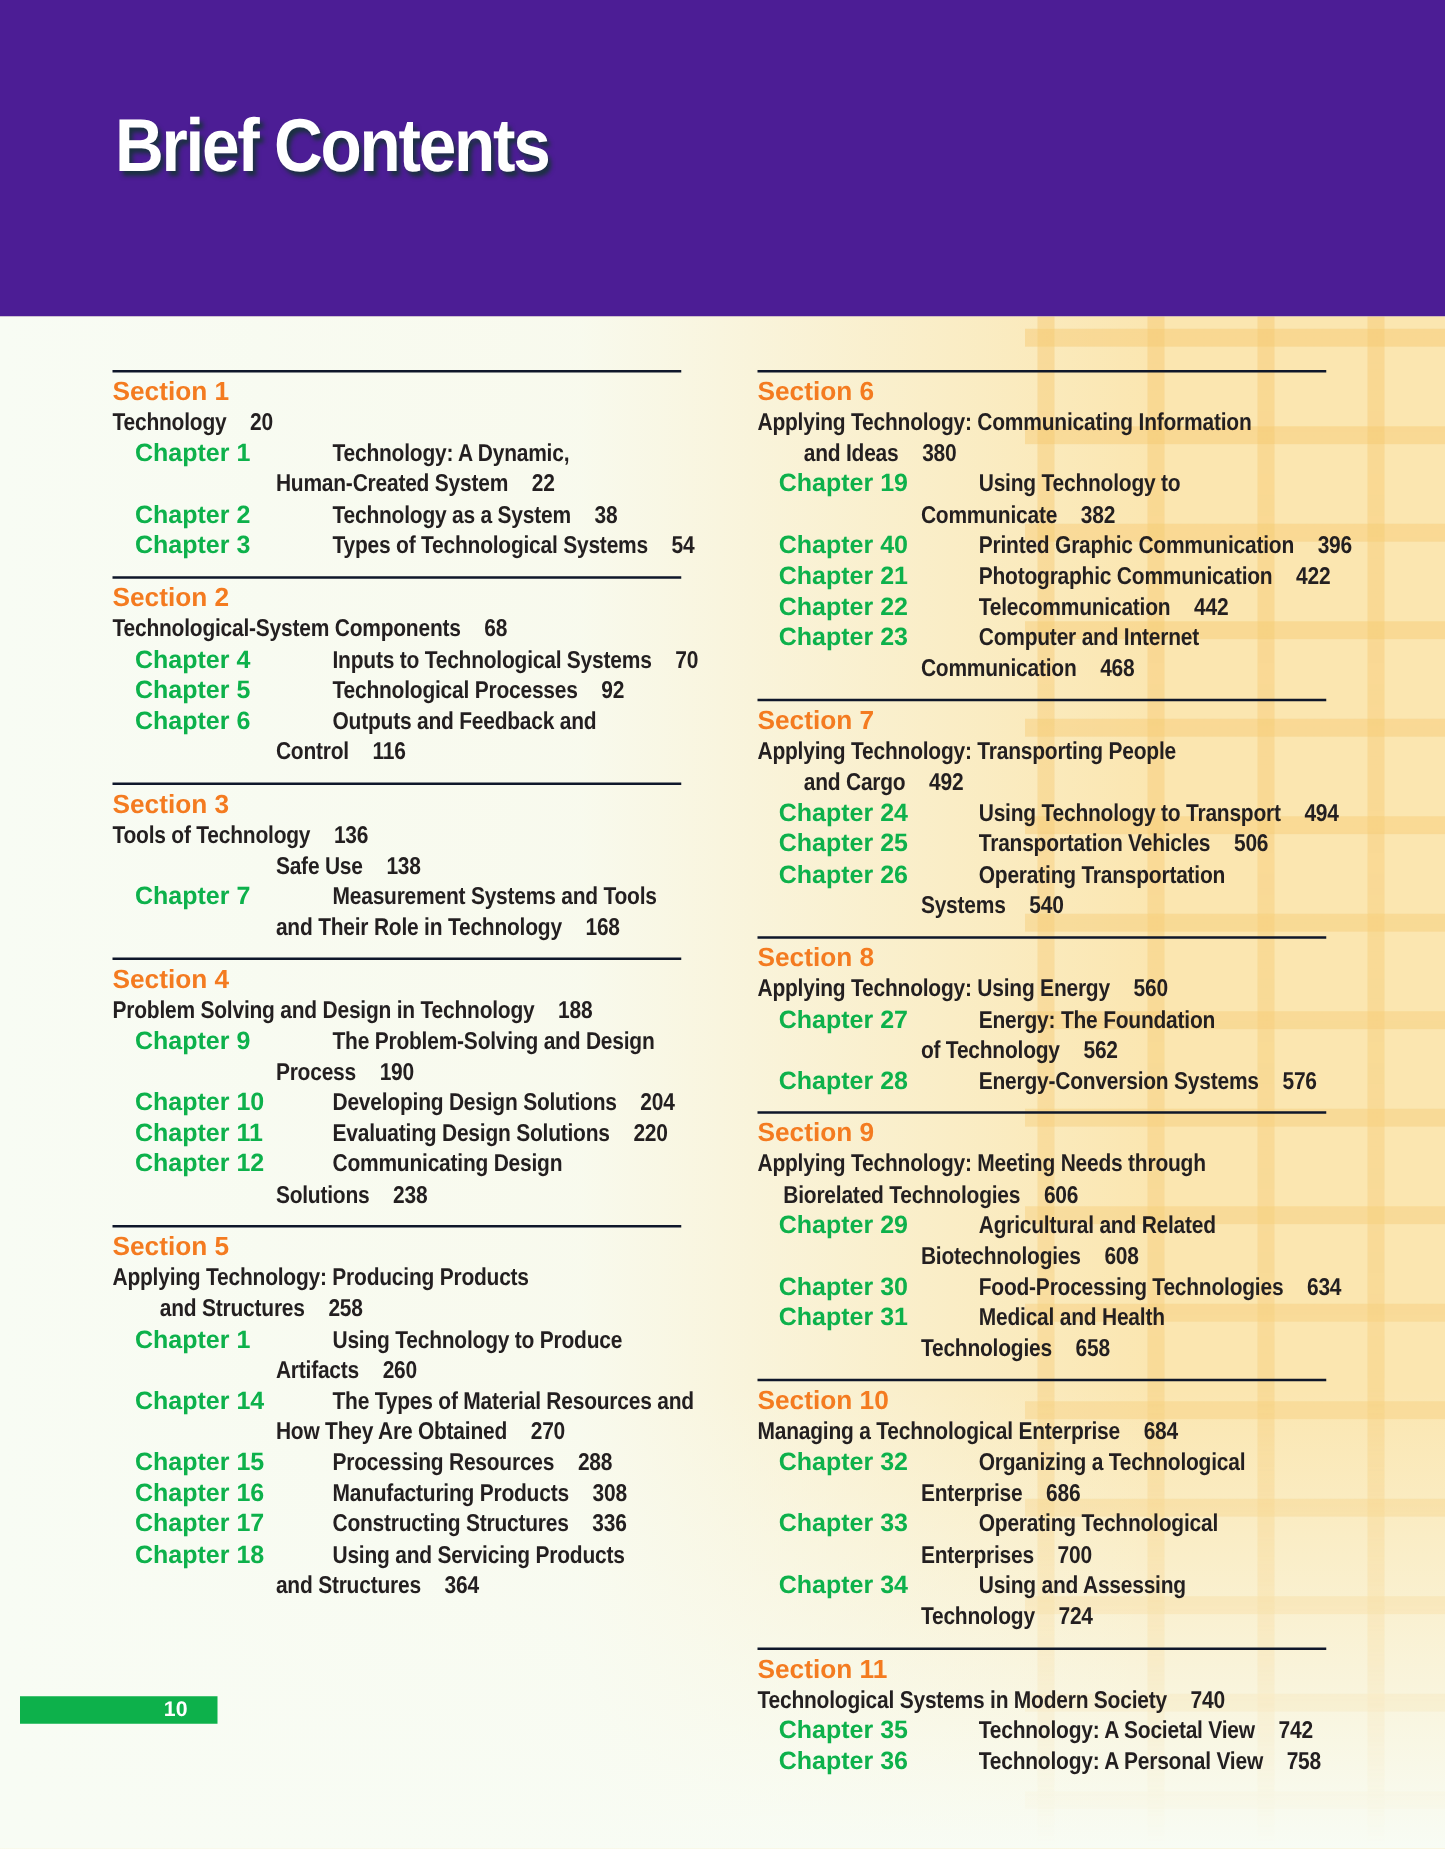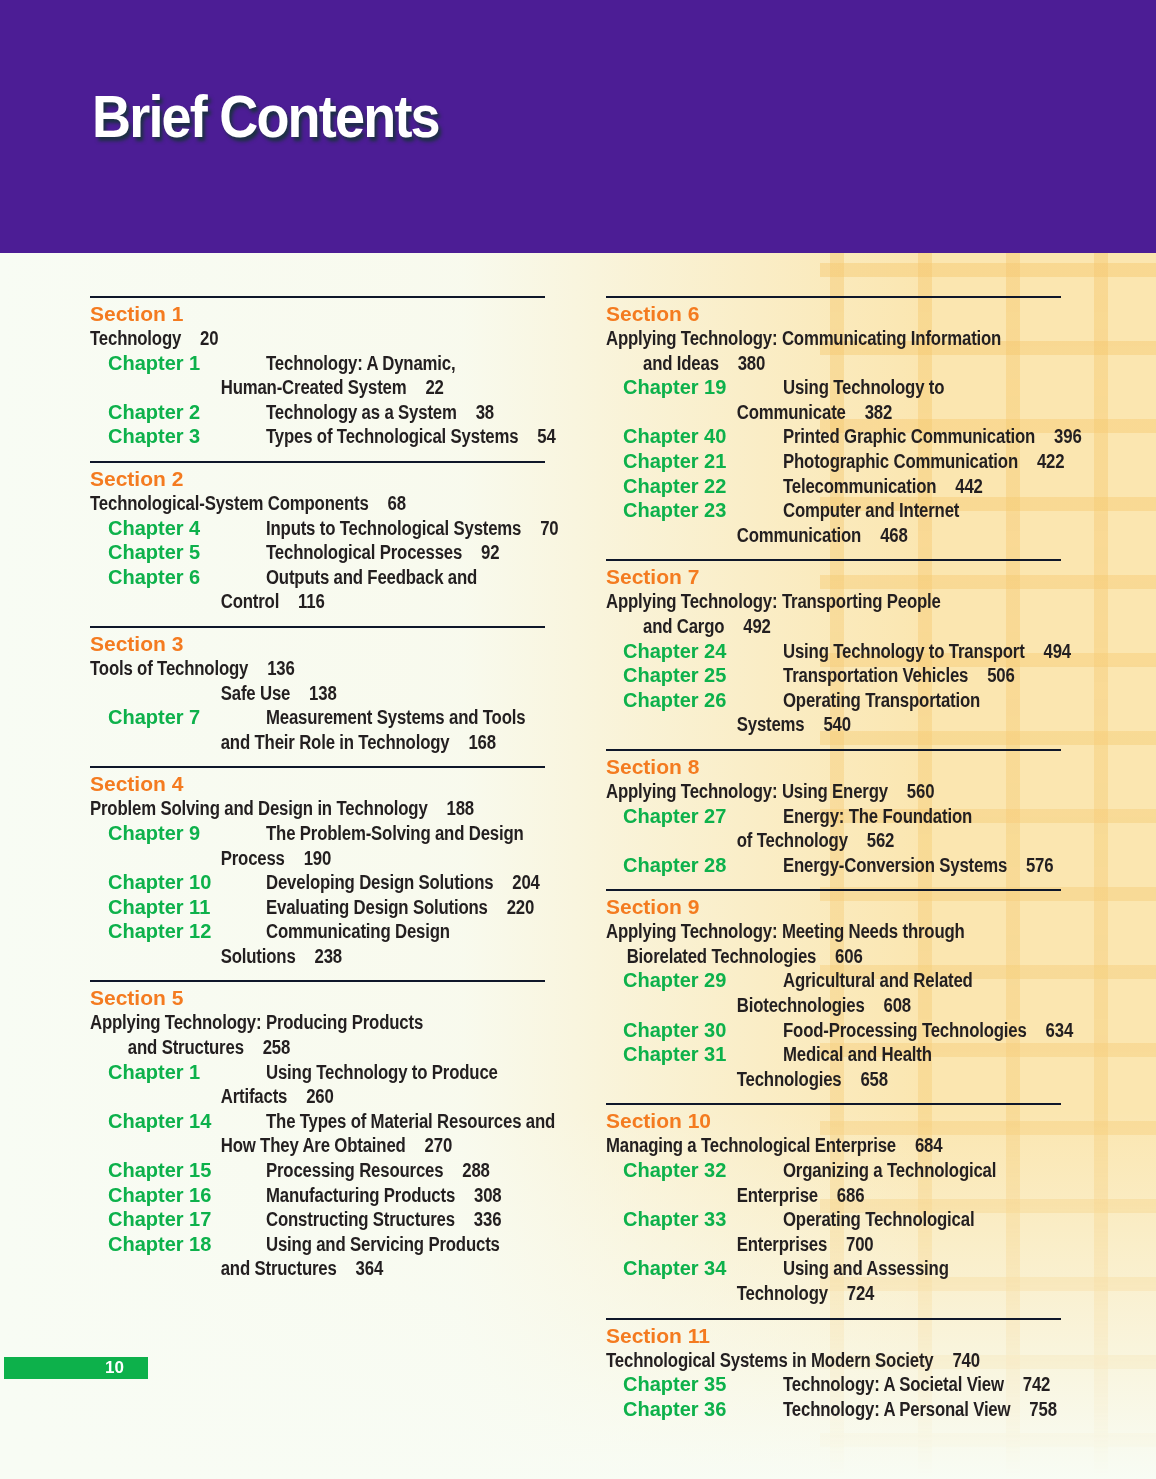--- a/index.html
+++ b/index.html
@@ -64,21 +64,21 @@
     width: 134px; padding-left: 18px; flex: none;
   }
   .right .ch-label { width: 135px; padding-left: 17px; }
   .ch-text {
     font-size: 19.5px; line-height: 24.6px; color: #231f20; font-weight: bold;
     transform: scaleX(0.86); transform-origin: left; letter-spacing: -0.2px;
   }
   .ch-cont { padding-left: 152px; }
   .right .ch-cont { padding-left: 152px; }
   .page-num-bar {
-    position: absolute; left: 4px; top: 1357px; width: 144px; height: 22px;
+    position: absolute; left: 16px; top: 1357px; width: 158px; height: 22px;
     background: #0db14b; color: #fff; font-weight: bold; font-size: 17px;
     text-align: right; padding-right: 24px; line-height: 22px;
   }
 </style>
 </head>
 <body>
 
 <div class="bg"></div>
 <div class="grid"></div>
 

